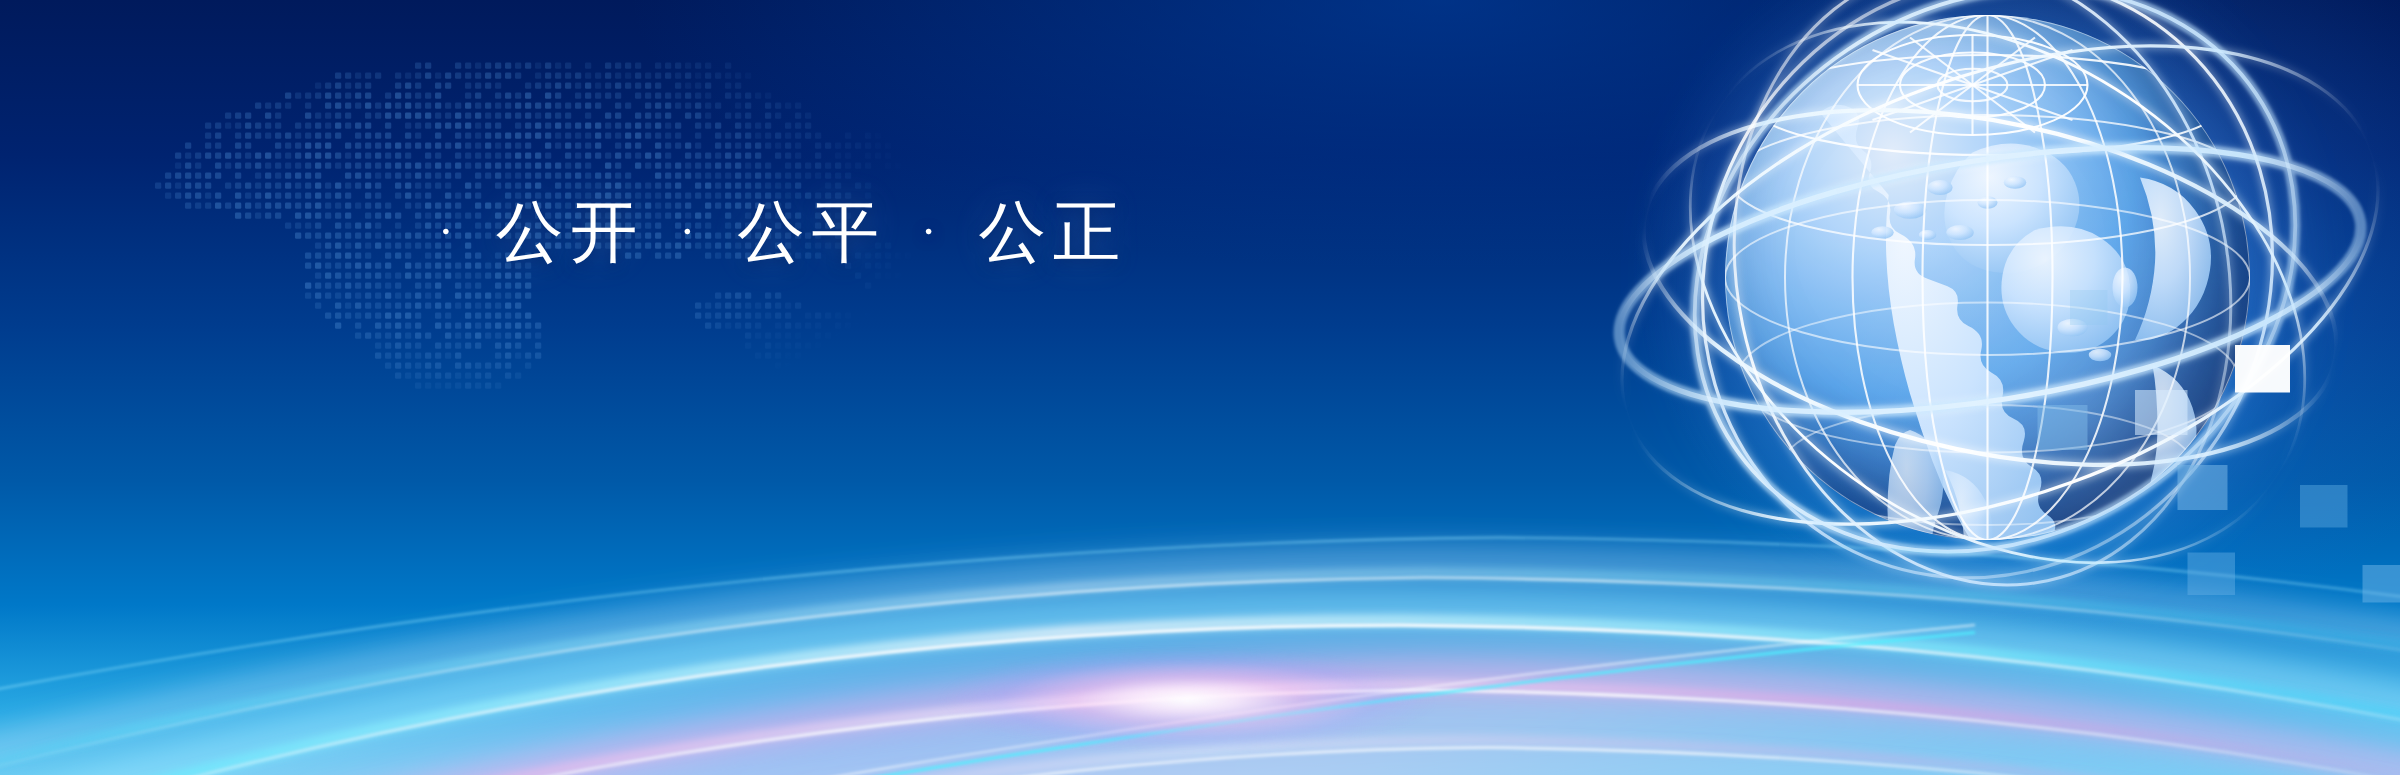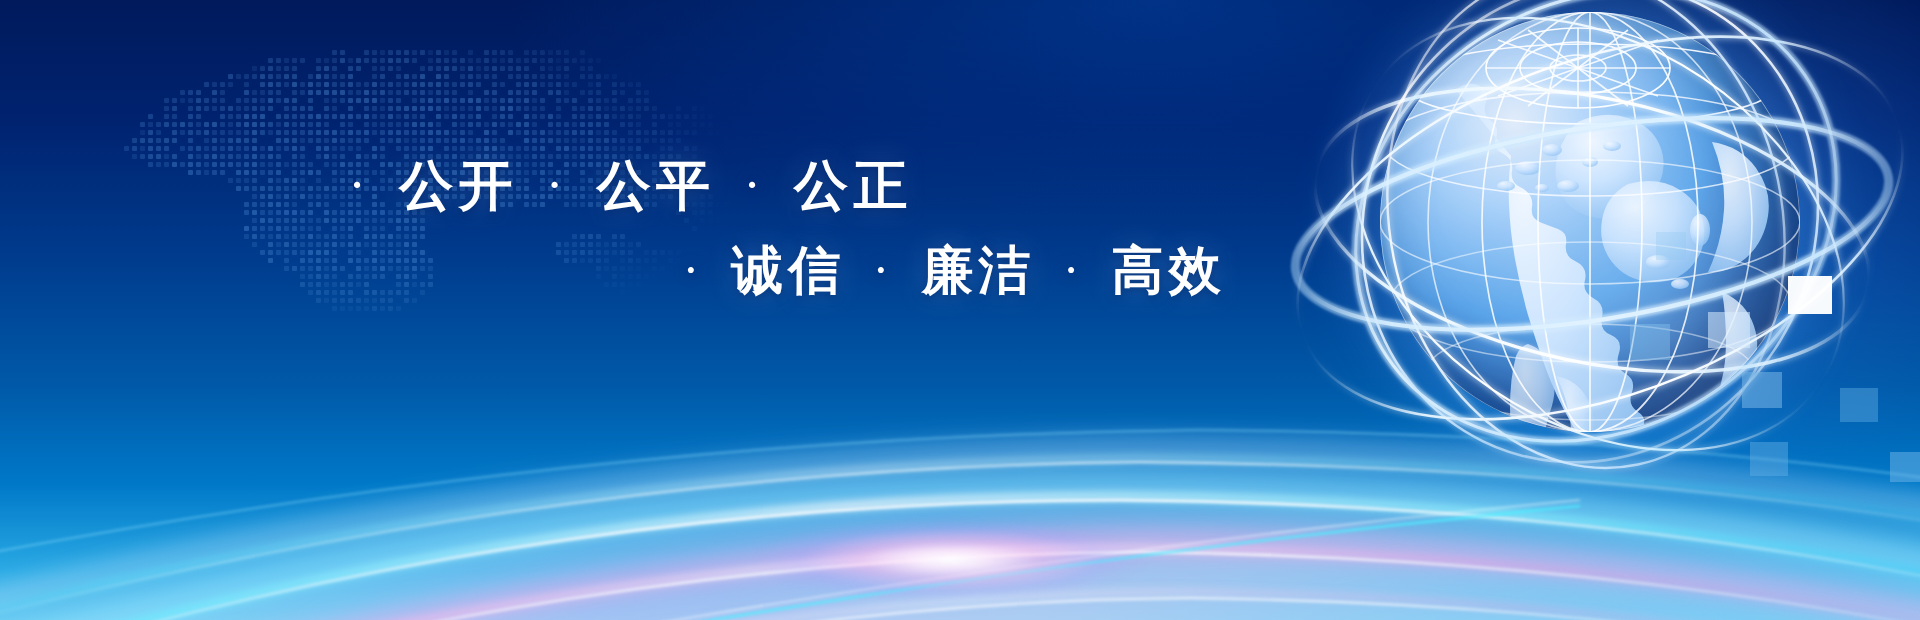--- a/index.html
+++ b/index.html
@@ -64,21 +64,21 @@
   .sq{position:absolute;}
 
   
   #headline{
     position:absolute;left:0;top:0;width:1920px;height:620px;
     font-family:"DejaVu Serif","Liberation Serif",serif;
     color:#fff;
   }
   .hl-line{
     position:absolute; white-space:nowrap;
-    font-weight:700;
+    font-weight:400;
     color:#ffffff;
     text-shadow:0 2px 10px rgba(0,30,90,.55), 0 0 26px rgba(140,200,255,.30);
     letter-spacing:.10em;
   }
   #hl-line-1{ left:348px; top:150px; font-size:54px; }
   #hl-line-2{ left:682px; top:236px; font-size:52px; }
   .hl-line .sep{ font-size:.62em; vertical-align:.22em; padding:0 .10em; }
   .hl-line .word{ padding:0 .06em; }
 </style>
 </head>
@@ -1714,24 +1714,16 @@
 
     <div class="hl-line" id="hl-line-1">
       <span class="sep">·</span>
       <span class="word">公开</span>
       <span class="sep">·</span>
       <span class="word">公平</span>
       <span class="sep">·</span>
       <span class="word">公正</span>
     </div>
 
-    <div class="hl-line" id="hl-line-2">
-      <span class="sep">·</span>
-      <span class="word">诚信</span>
-      <span class="sep">·</span>
-      <span class="word">廉洁</span>
-      <span class="sep">·</span>
-      <span class="word">高效</span>
-    </div>
 
   </div>
 
 </div>
 
 </body></html>

